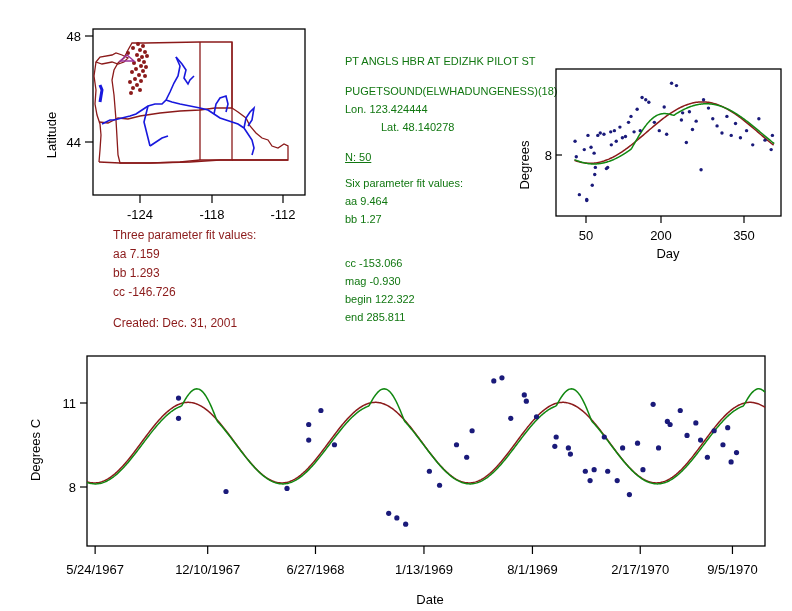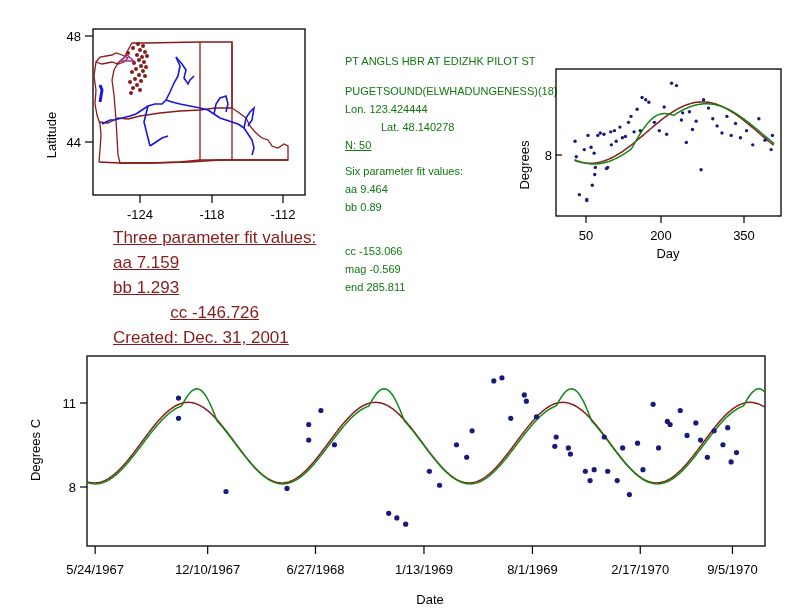--- a/index.html
+++ b/index.html
@@ -1,20 +1,20 @@
 <!DOCTYPE html>
 <html><head>
 <meta charset="utf-8">
 <style>
   html,body{margin:0;padding:0;background:#ffffff;}
   body{width:792px;height:611px;position:relative;overflow:hidden;
        font-family:"Liberation Sans", sans-serif;}
   .abs{position:absolute;}
   svg{display:block;}
-  .red-txt{color:#8b1a1a;font-size:17px;font-family:"Liberation Sans",sans-serif;text-decoration:underline;}
+  .red-txt{color:#8b1a1a;font-size:12px;font-family:"Liberation Sans",sans-serif;}
   .green-txt{color:#117711;font-size:11px;font-family:"Liberation Sans",sans-serif;}
   .axis-lbl{font-size:13px;fill:#000;font-family:"Liberation Sans",sans-serif;}
   .tick-lbl{font-size:13px;fill:#000;font-family:"Liberation Sans",sans-serif;}
 </style>
 </head>
 <body>
 
 <div class="abs" style="left:0;top:0;width:330px;height:240px;">
   <svg width="330" height="240">
 
@@ -100,35 +100,36 @@
         <circle cx="133" cy="48" r="2"></circle>
     </g>
     <path d="M120,61 L127,55 L134,61 Z" fill="none" stroke="#993399" stroke-width="1.4"></path>
   </svg>
 </div>
 
 <div class="abs" style="left:113px;top:228px;">
   <div class="red-txt" style="margin-bottom:5px;">Three parameter fit values:</div>
   <div class="red-txt" style="margin-bottom:5px;">aa 7.159</div>
   <div class="red-txt" style="margin-bottom:5px;">bb 1.293</div>
-  <div class="red-txt" style="margin-bottom:5px;text-align:center;">cc -146.726</div>
+  <div class="red-txt" style="margin-bottom:17px;">cc -146.726</div>
   <div class="red-txt">Created:   Dec. 31, 2001</div>
 </div>
 
 <div class="abs" style="left:345px;top:55px;">
   <div class="green-txt" style="margin-bottom:18px;">PT ANGLS HBR AT EDIZHK PILOT ST</div>
   <div class="green-txt" style="margin-bottom:6px;">PUGETSOUND(ELWHADUNGENESS)(18)</div>
   <div class="green-txt" style="margin-bottom:6px;">Lon. 123.424444</div>
-  <div class="green-txt" style="margin-bottom:6px;padding-left:36px;">Lat. 48.140278</div>
+  <div class="green-txt" style="margin-bottom:18px;padding-left:36px;">Lat. 48.140278</div>
   <div class="green-txt" style="margin-bottom:14px;text-decoration:underline;">N: 50</div>
   <div class="green-txt" style="margin-bottom:6px;">Six parameter fit values:</div>
   <div class="green-txt" style="margin-bottom:6px;">aa 9.464</div>
-  <div class="green-txt" style="margin-bottom:6px;">bb 0.89</div>
+  <div class="green-txt" style="margin-bottom:6px;">bb 1.27</div>
   <div class="green-txt" style="margin-bottom:6px;margin-top:32px;">cc -153.066</div>
-  <div class="green-txt" style="margin-bottom:6px;">mag -0.569</div>
+  <div class="green-txt" style="margin-bottom:6px;">mag -0.930</div>
+  <div class="green-txt" style="margin-bottom:6px;">begin 122.322</div>
   <div class="green-txt">end 285.811</div>
 </div>
 
 <div class="abs" style="left:500px;top:50px;width:292px;height:215px;">
   <svg width="292" height="215" id="svg-day">
     <text class="axis-lbl" transform="translate(29,115) rotate(-90)" text-anchor="middle">Degrees</text>
     <text class="tick-lbl" x="52" y="110" text-anchor="end">8</text>
     <line x1="56" y1="105" x2="62" y2="105" stroke="#000" stroke-width="1.2"></line>
     <rect x="56" y="19" width="225" height="147" fill="none" stroke="#000" stroke-width="1.3"></rect>
     <g id="day-fit-layer">

